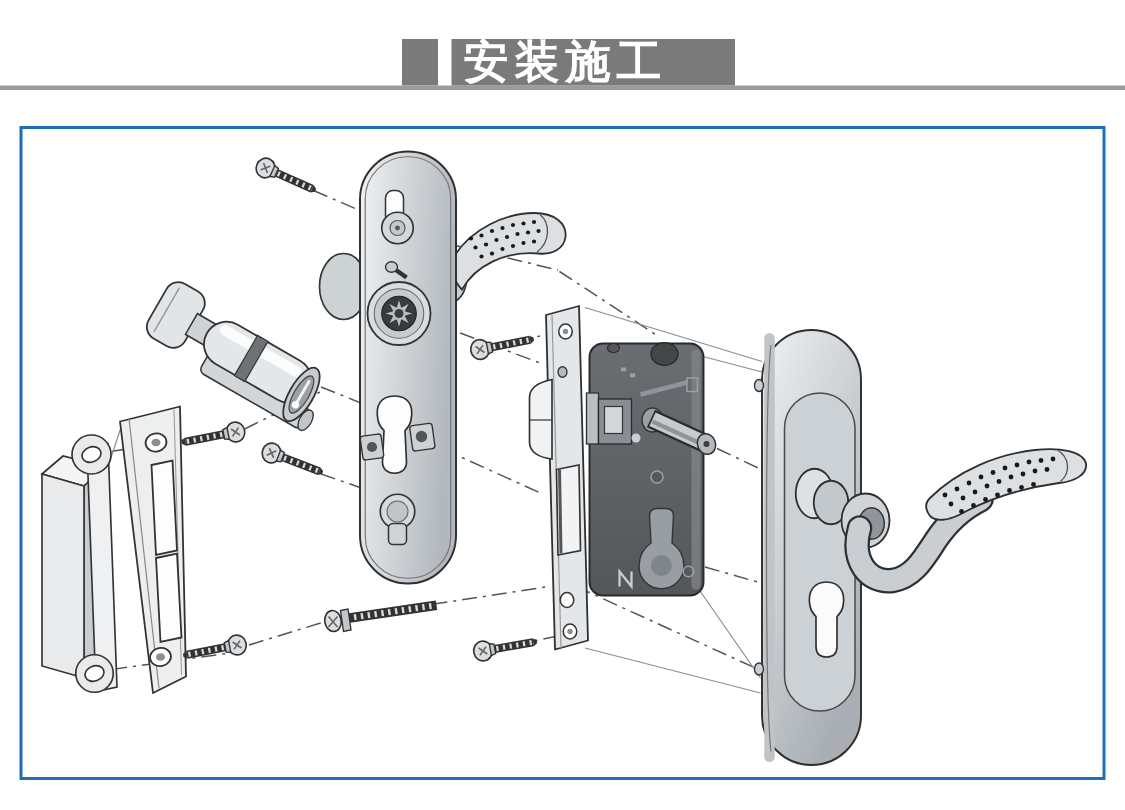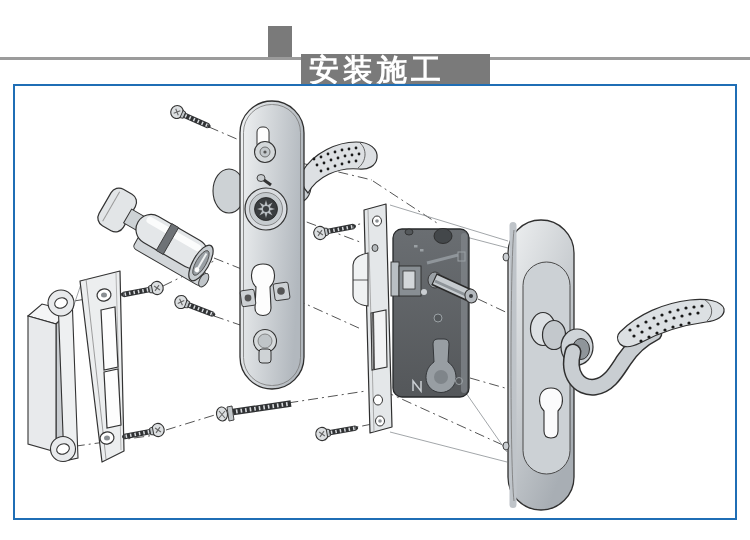--- a/index.html
+++ b/index.html
@@ -1,20 +1,20 @@
 <!DOCTYPE html>
 <html><head>
 <meta charset="utf-8">
 <style>
   html,body{margin:0;padding:0;background:#fff;}
   body{width:750px;height:540px;position:relative;font-family:"DejaVu Sans","Liberation Sans",sans-serif;overflow:hidden;}
   .underline{position:absolute;left:0;top:57px;width:750px;height:3px;background:#9b9b9b;}
   .banner-small{position:absolute;left:268px;top:26px;width:24px;height:31px;background:#7a7a7a;}
   .banner-main{position:absolute;left:301px;top:26px;width:189px;height:31px;background:#7a7a7a;
-    display:flex;align-items:center;padding-left:8px;box-sizing:border-box;margin-top:28px;}
+    display:flex;align-items:center;padding-left:8px;box-sizing:border-box;}
   .banner-main span{color:#fff;font-size:30px;font-weight:bold;letter-spacing:4px;line-height:31px;white-space:nowrap;}
   .diagram-box{position:absolute;left:13px;top:84px;width:720px;height:432px;border:2px solid #1f6eb5;background:#fff;}
   svg{display:block;}
 </style>
 </head>
 <body>
 
 <div class="banner-small"></div>
 <div class="underline"></div>
 <div class="banner-main">

